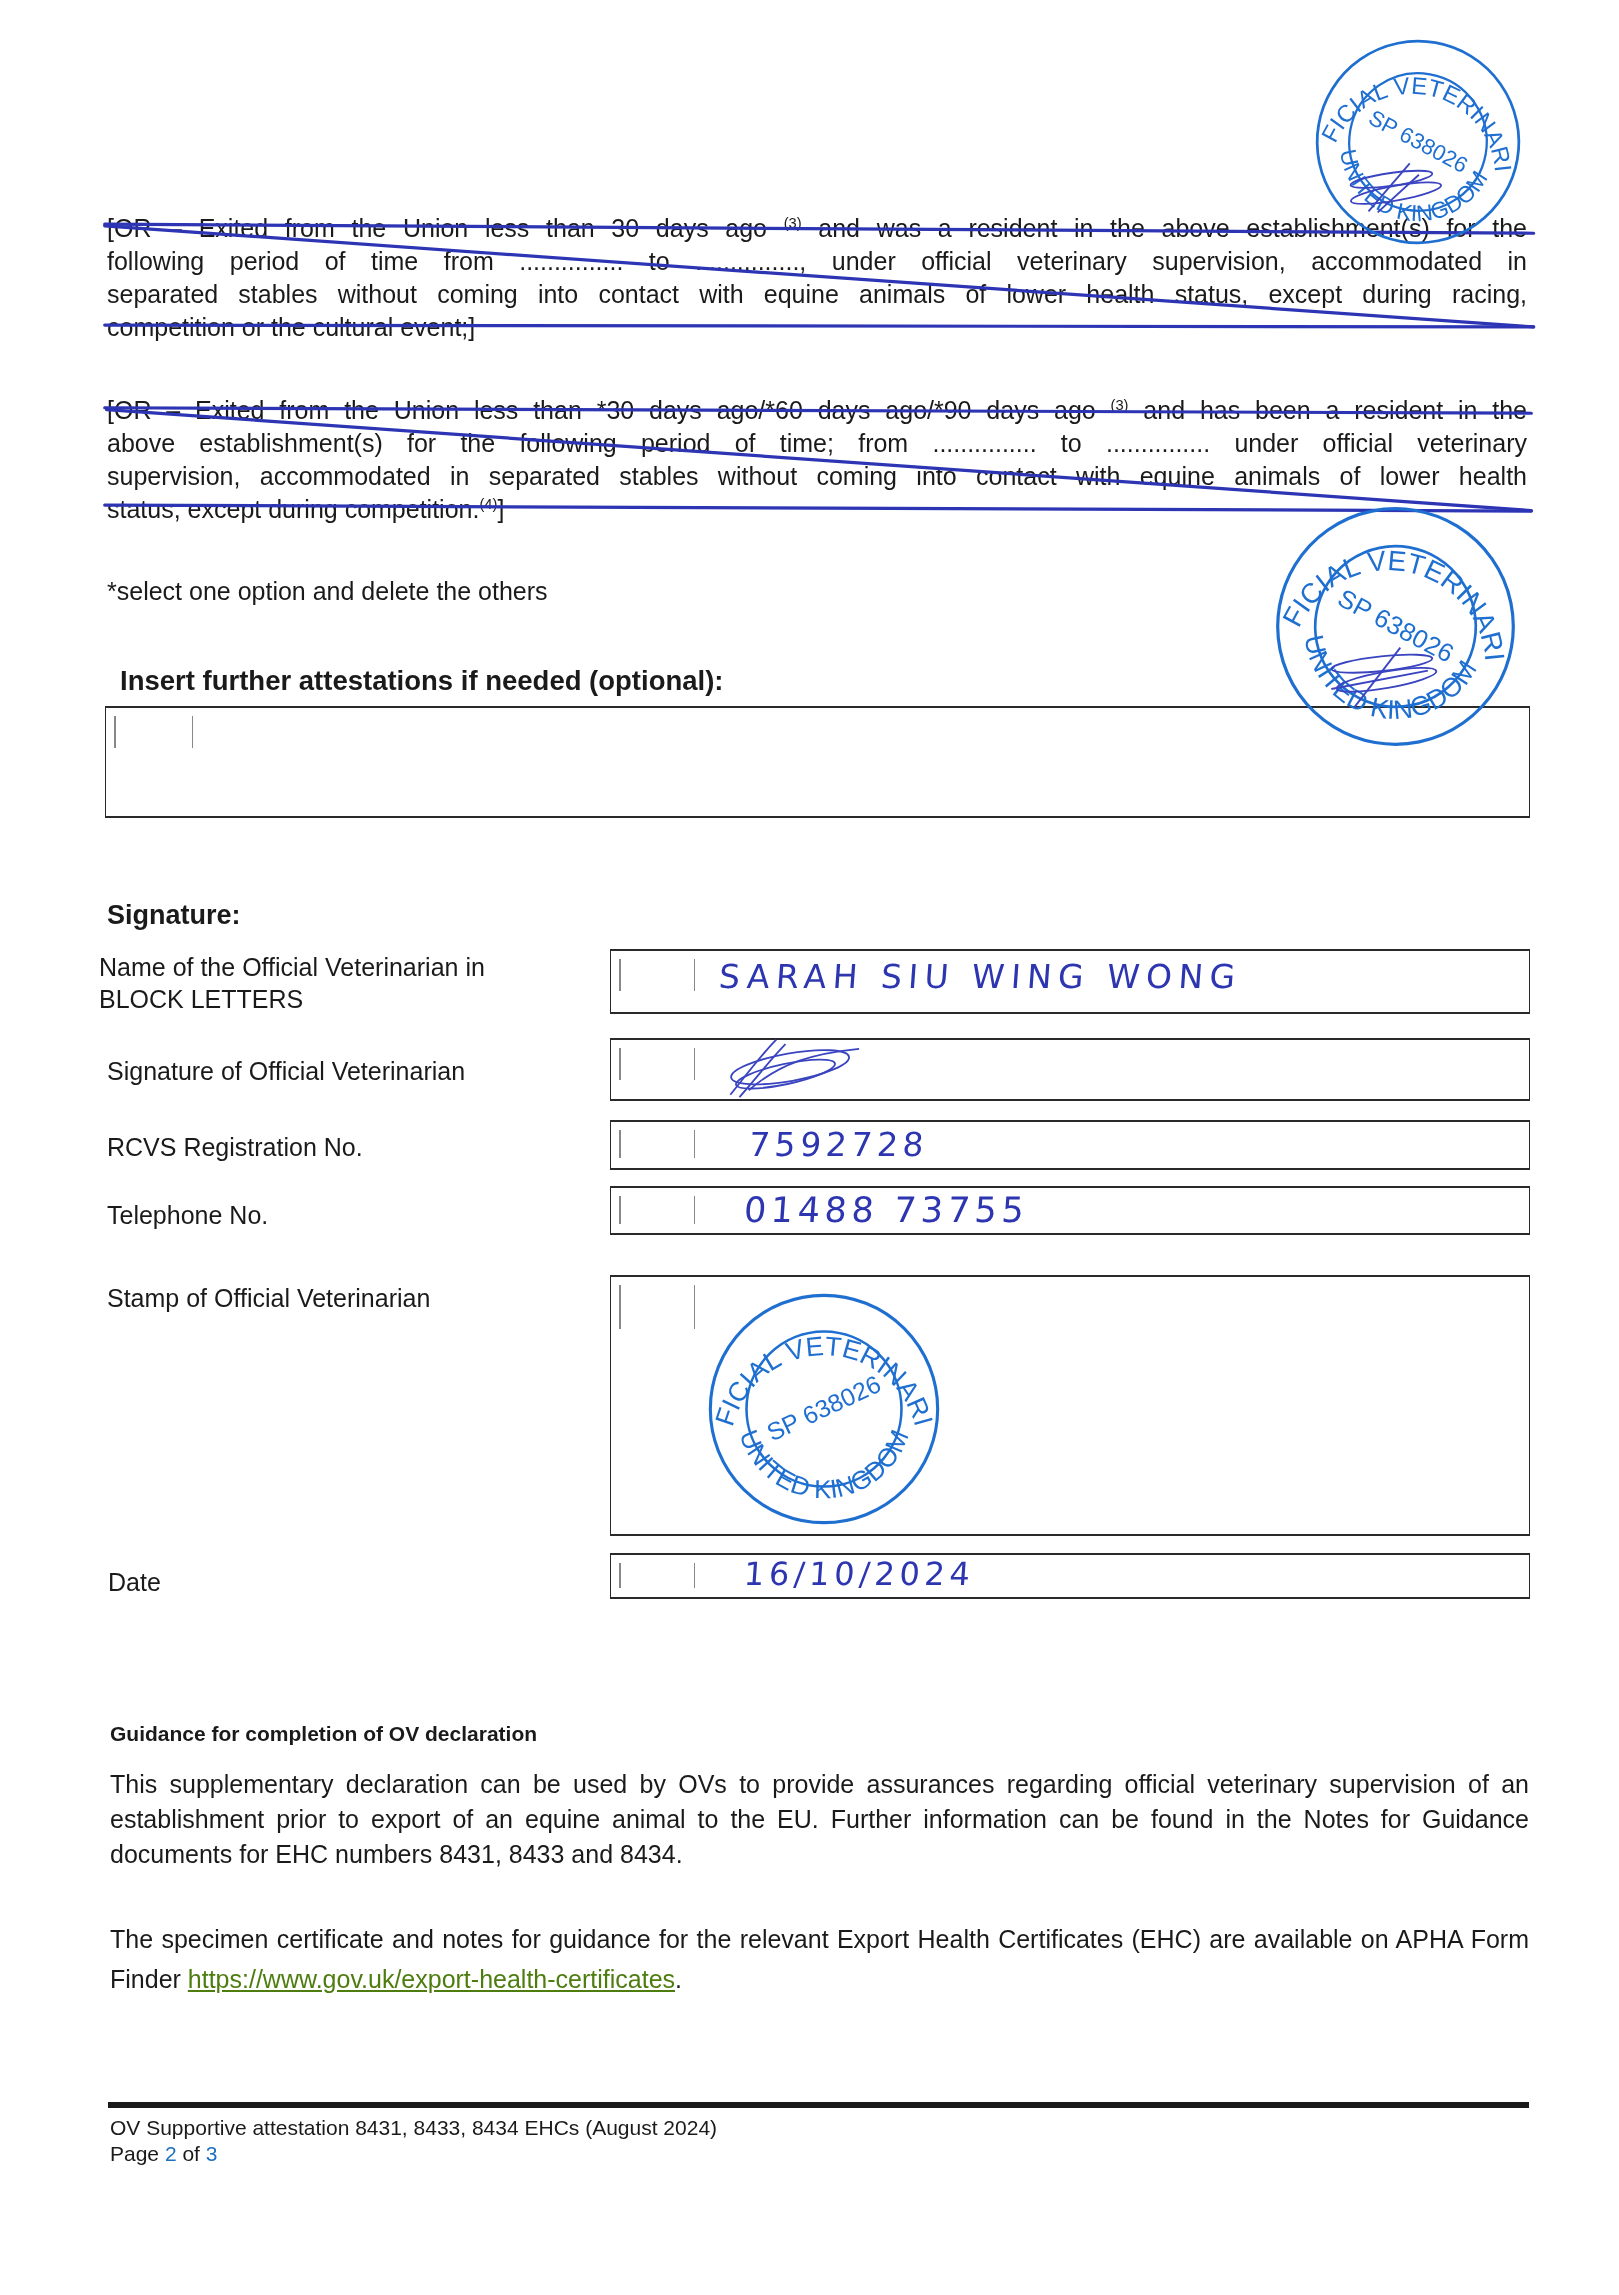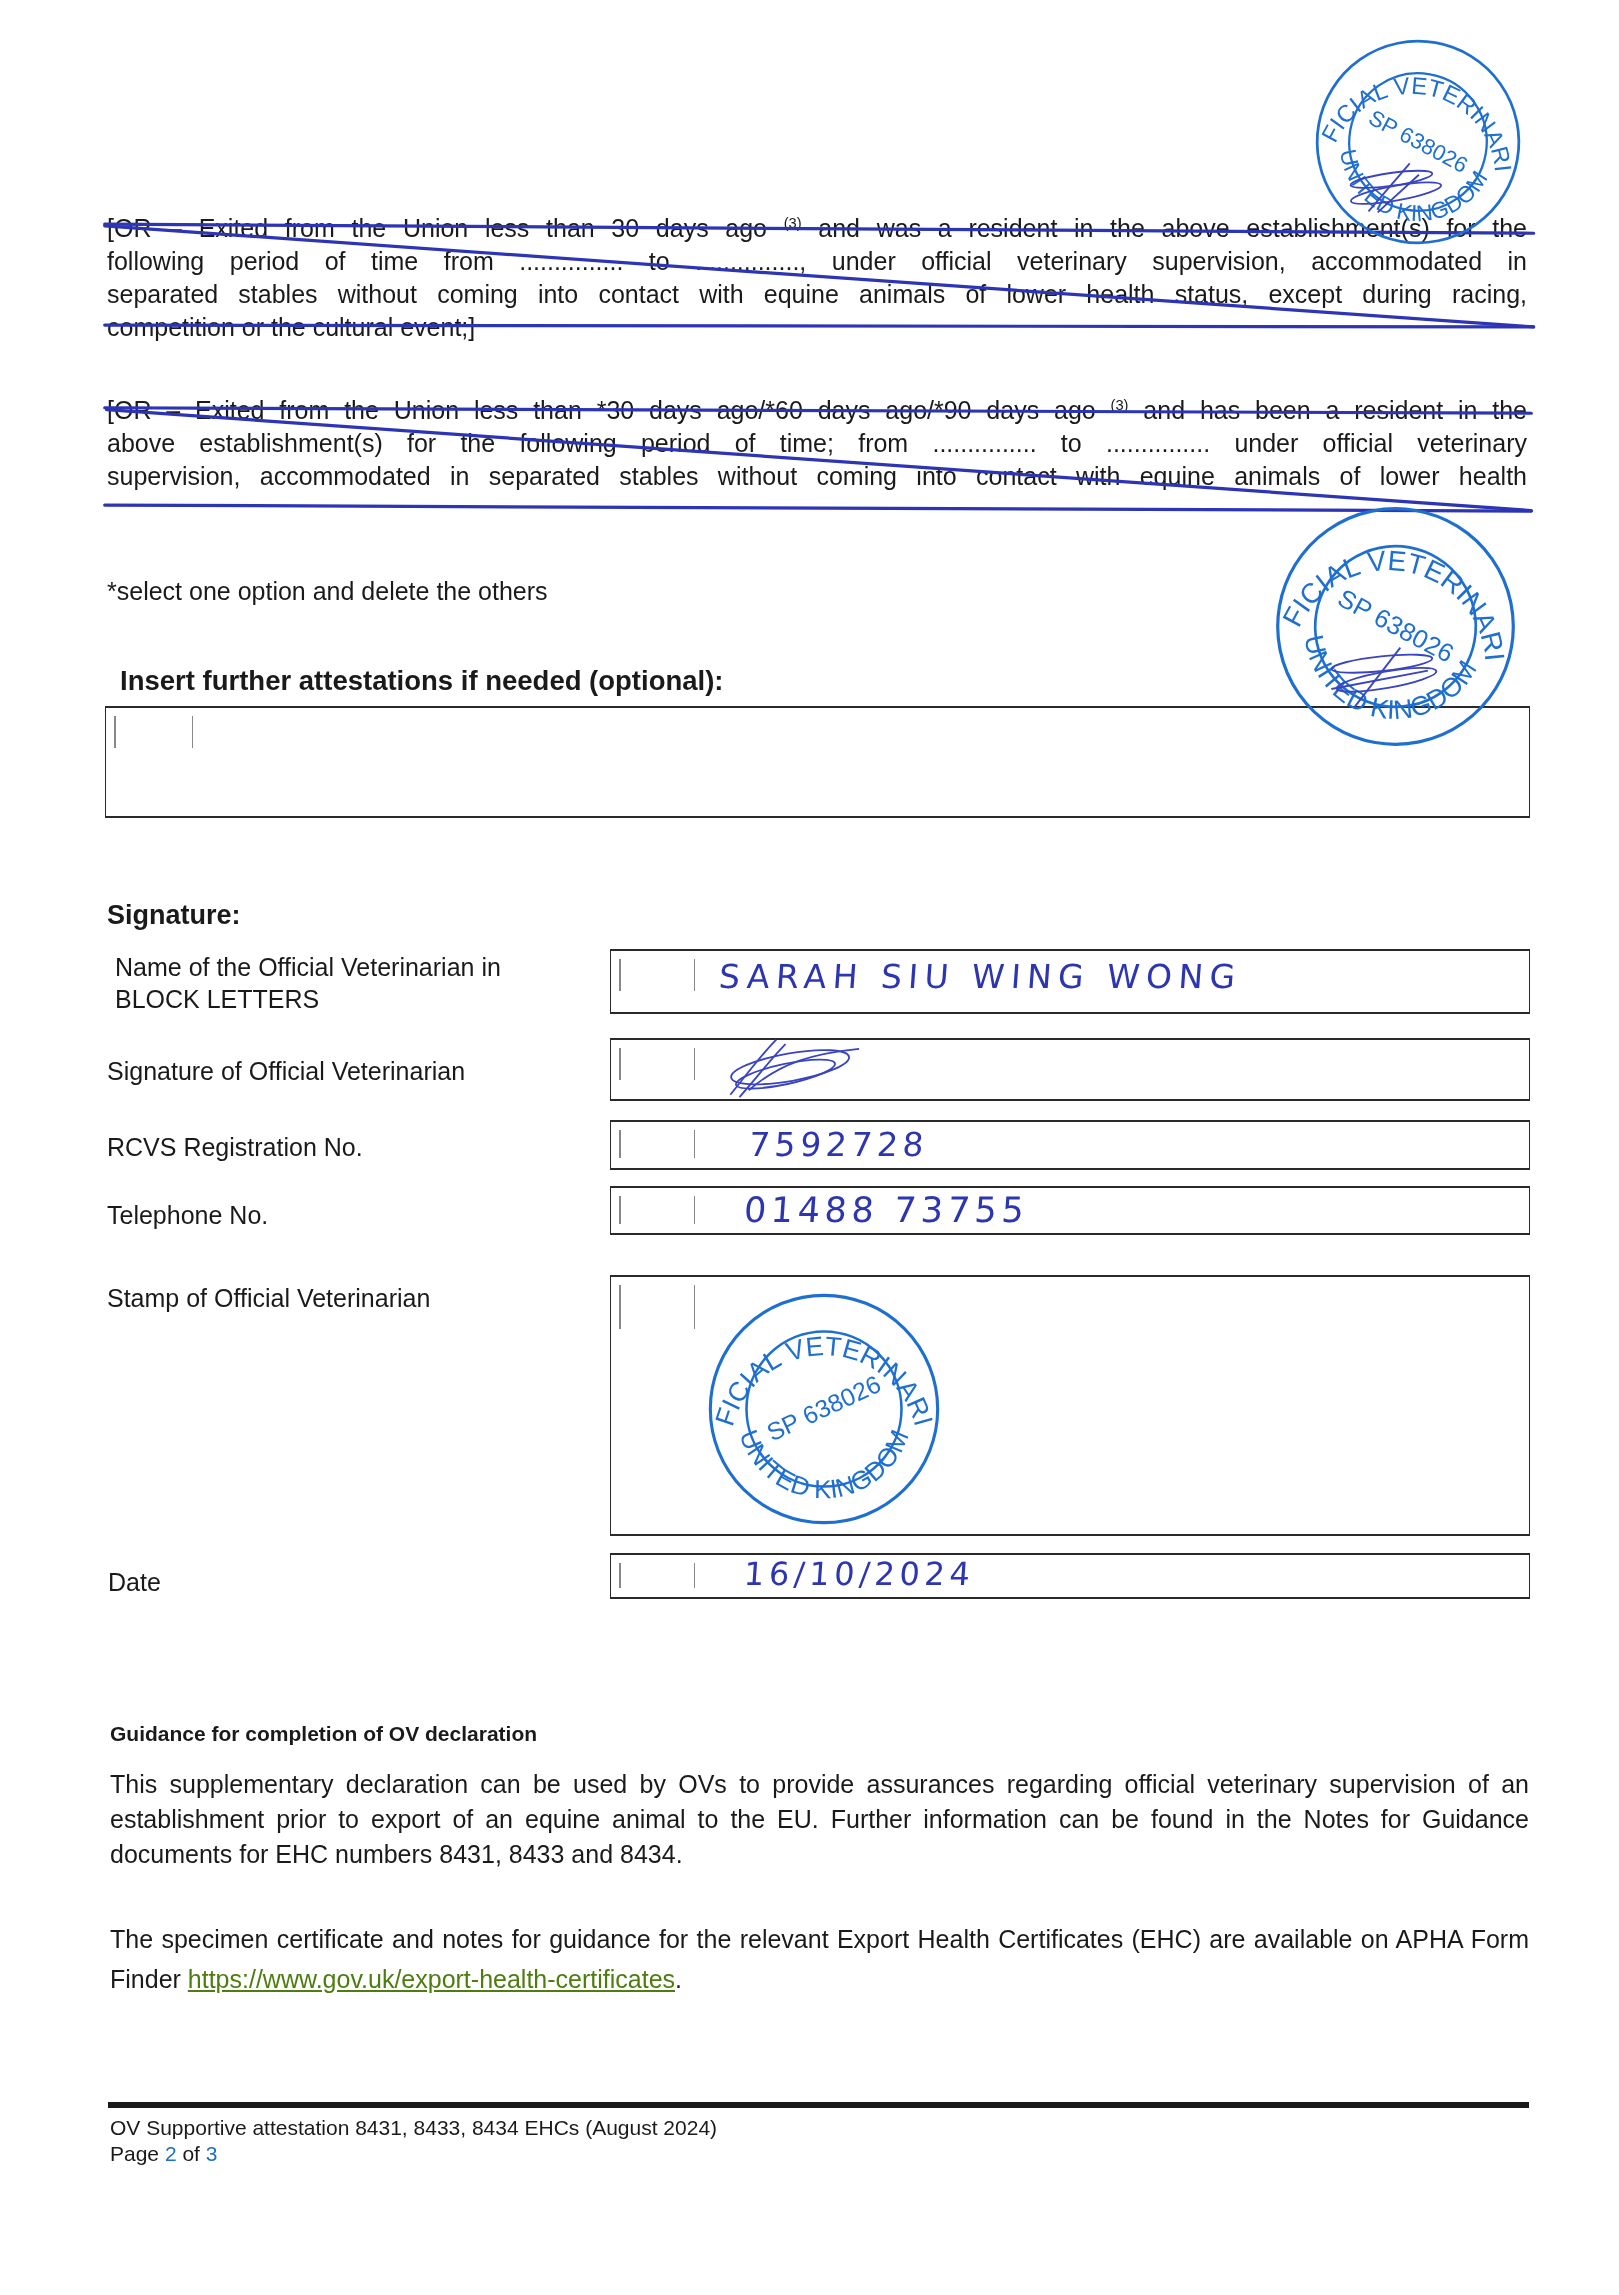--- a/index.html
+++ b/index.html
@@ -32,20 +32,23 @@
 </div>
 
 <div class="abs" style="left:107px; top:394px; width:1420px;">
   <div class="para">
     <span>[OR – Exited from the Union less than *30 days ago/*60 days ago/*90 days ago</span>
     <span class="sup">(3)</span>
     <span>and has been a resident in the</span>
   </div>
   <div class="para">above establishment(s) for the following period of time; from ............... to ............... under official veterinary</div>
   <div class="para">supervision, accommodated in separated stables without coming into contact with equine animals of lower health</div>
+  <div class="para" style="text-align-last:left;">
+    <span>status, except during competition.</span><span class="sup">(4)</span><span>]</span>
+  </div>
 </div>
 
 <svg class="abs" style="left:0; top:0;" width="1620" height="551" viewBox="0 0 3528 1200">
   <g fill="none" stroke="#2d35b5" stroke-width="7" stroke-linecap="round">
     <line x1="228" y1="488" x2="3340" y2="508"></line>
     <line x1="228" y1="492" x2="3340" y2="712"></line>
     <line x1="228" y1="708" x2="3340" y2="712"></line>
     <line x1="228" y1="888" x2="3335" y2="900"></line>
     <line x1="232" y1="892" x2="3335" y2="1112"></line>
     <line x1="228" y1="1100" x2="3335" y2="1113"></line>
@@ -56,21 +59,21 @@
 
 <div class="abs" style="left:120px; top:665px; font-size:27.5px; font-weight:bold;">Insert further attestations if needed (optional):</div>
 <div class="box" style="left:105px; top:706px; width:1425px; height:112px;">
   <span class="tick1" style="left:8.3px;"></span>
   <span class="tick2" style="left:86px;"></span>
   <span></span>
 </div>
 
 <div class="abs" style="left:107px; top:900px; font-size:27px; font-weight:bold;">Signature:</div>
 
-<div class="abs label" style="left:115px; top:951px; width:459px;">Name of the Official Veterinarian in BLOCK LETTERS</div>
+<div class="abs label" style="left:99px; top:951px; width:459px;">Name of the Official Veterinarian in BLOCK LETTERS</div>
 <div class="box" style="left:610px; top:949px; width:920px; height:65px;">
   <span class="tick1"></span>
   <span class="tick2"></span>
   <span class="abs hand" style="left:108px; top:5.5px; font-size:33px; letter-spacing:6.4px;">SARAH SIU WING WONG</span>
 </div>
 
 <div class="abs label" style="left:107px; top:1055px;">Signature of Official Veterinarian</div>
 <div class="box" style="left:610px; top:1038px; width:920px; height:63px;">
   <span class="tick1"></span>
   <span class="tick2"></span>

